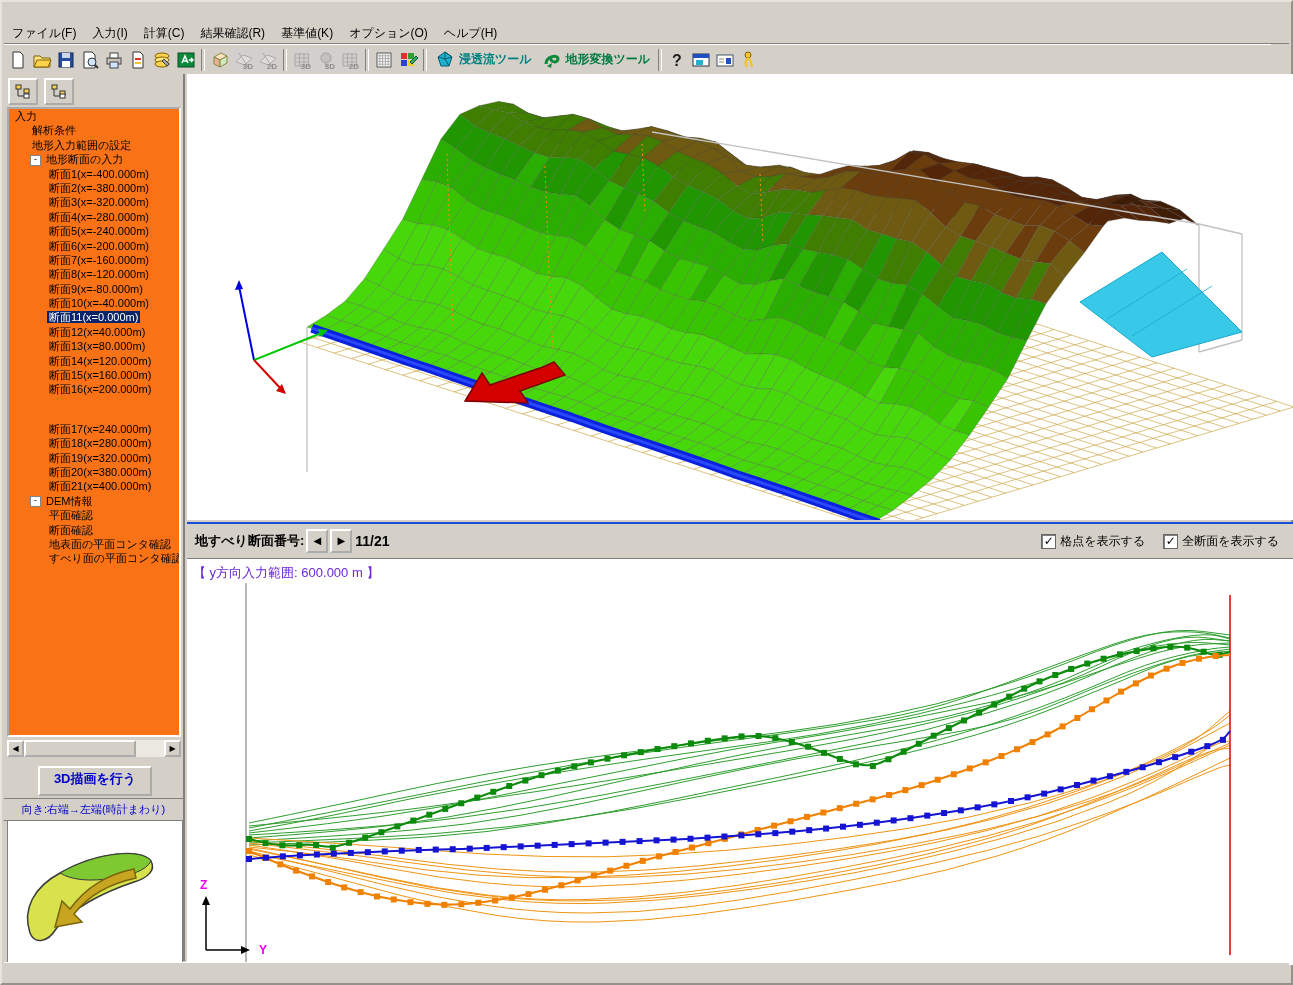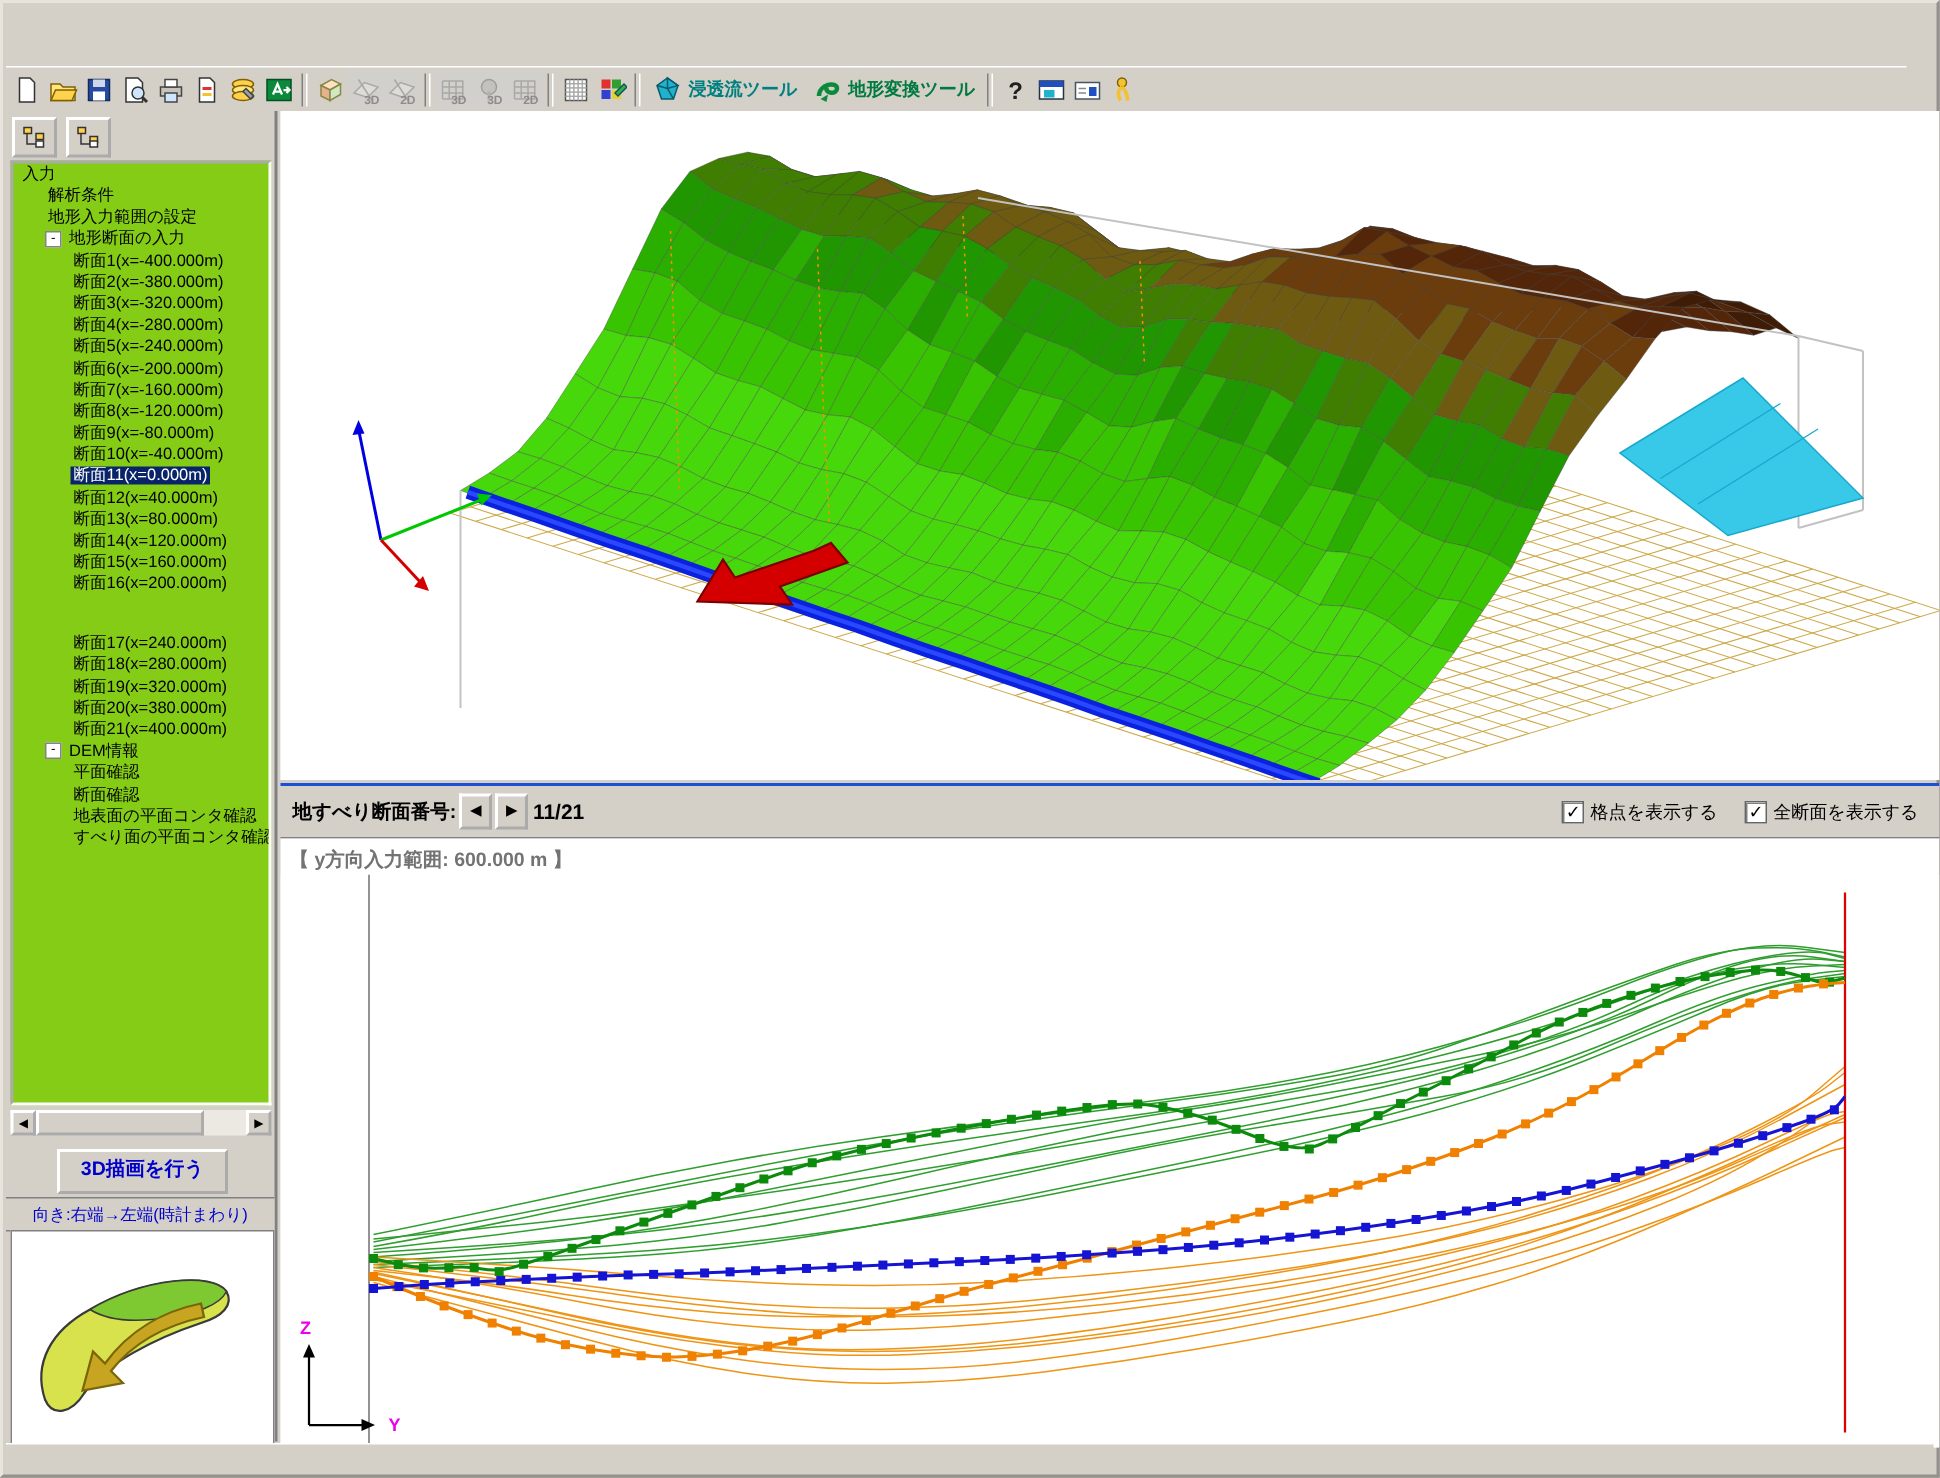--- a/index.html
+++ b/index.html
@@ -26,21 +26,21 @@
        justify-content:center;box-sizing:border-box;background:#d4d0c8;}
   .tbtn.dis{opacity:0.55;filter:grayscale(1);}
   .tbtn-label{display:flex;align-items:center;height:24px;padding:0 5px;font-size:12px;font-weight:bold;}
   .tbtn-label .txt{margin-left:4px;}
   
   .leftpanel{position:absolute;left:2px;top:72px;width:181px;bottom:22px;background:#d4d0c8;
        border-right:2px solid #808080;box-sizing:border-box;}
   .treebtns{position:absolute;left:4px;top:4px;display:flex;gap:6px;}
   .treebtn{width:26px;height:23px;background:#d4d0c8;border:2px outset #fff;
        display:flex;align-items:center;justify-content:center;}
-  .treebox{position:absolute;left:3px;top:33px;width:174px;height:630px;background:#84cc16;
+  .treebox{position:absolute;left:3px;top:33px;width:174px;height:630px;background:#f97316;
        border:2px inset #fff;overflow:hidden;font-size:11px;box-sizing:border-box;}
   .titem{height:14.4px;line-height:14.4px;white-space:nowrap;color:#000;}
   .titem .lbl{padding:0 2px;}
   .titem.sel .lbl{background:#0a246a;color:#fff;}
   .expbox{display:inline-block;width:9px;height:9px;border:1px solid #848484;background:#fff;
        font-size:9px;line-height:7px;text-align:center;vertical-align:middle;margin-right:3px;color:#000;}
   .hscroll{position:absolute;left:3px;top:666px;width:174px;height:17px;background:#ece9e2;
        display:flex;}
   .sbtn{width:17px;height:17px;background:#d4d0c8;border:2px outset #fff;font-size:8px;
        line-height:13px;text-align:center;box-sizing:border-box;}
@@ -62,31 +62,40 @@
   .seclabel{font-size:13px;font-weight:bold;margin-left:8px;white-space:nowrap;}
   .arrbtn{width:22px;height:24px;background:#d4d0c8;border:2px outset #fff;text-align:center;
        line-height:20px;font-size:10px;margin-left:2px;box-sizing:border-box;}
   .secval{font-size:14px;font-weight:bold;margin-left:3px;}
   .cbgroup{margin-left:auto;display:flex;align-items:center;gap:18px;margin-right:14px;}
   .cbox{display:flex;align-items:center;font-size:12px;white-space:nowrap;}
   .cb{width:13px;height:13px;background:#fff;border:1px solid #666;box-shadow:inset 1px 1px 0 #808080;
       font-size:12px;line-height:12px;text-align:center;font-weight:bold;margin-right:4px;}
   
   .chartarea{position:absolute;left:185px;top:557px;width:1106px;height:406px;background:#fff;}
-  .rangelabel{position:absolute;left:6px;top:5px;color:#737373;font-size:13px;font-weight:bold;}
+  .rangelabel{position:absolute;left:6px;top:5px;color:#6d28d9;font-size:13px;font-weight:normal;}
   .chartsvg{position:absolute;left:0;top:24px;}
   .statusbar{position:absolute;left:2px;bottom:2px;right:2px;height:18px;background:#d4d0c8;
        border-top:1px solid #fff;}
 </style>
 </head>
 <body>
 
 <div class="win">
 
 
+  <div class="menubar" id="menubar">
+      <span class="menuitem">ファイル(F)</span>
+      <span class="menuitem">入力(I)</span>
+      <span class="menuitem">計算(C)</span>
+      <span class="menuitem">結果確認(R)</span>
+      <span class="menuitem">基準値(K)</span>
+      <span class="menuitem">オプション(O)</span>
+      <span class="menuitem">ヘルプ(H)</span>
+    </div>
 
   <div class="toolbar" id="toolbar">
       <span class="tbtn">
         <svg width="20" height="20">
           <path d="M5,2 h7 l3,3 v13 h-10 z" fill="#fff" stroke="#333"></path>
         </svg>
       </span>
       <span class="tbtn">
         <svg width="20" height="20">
           <path d="M2,6 h6 l2,2 h8 v9 h-16 z" fill="#ffe680" stroke="#806000"></path>

